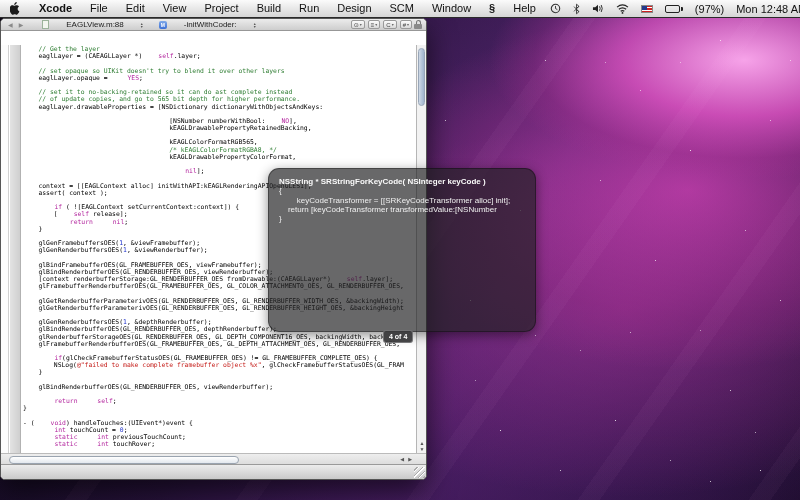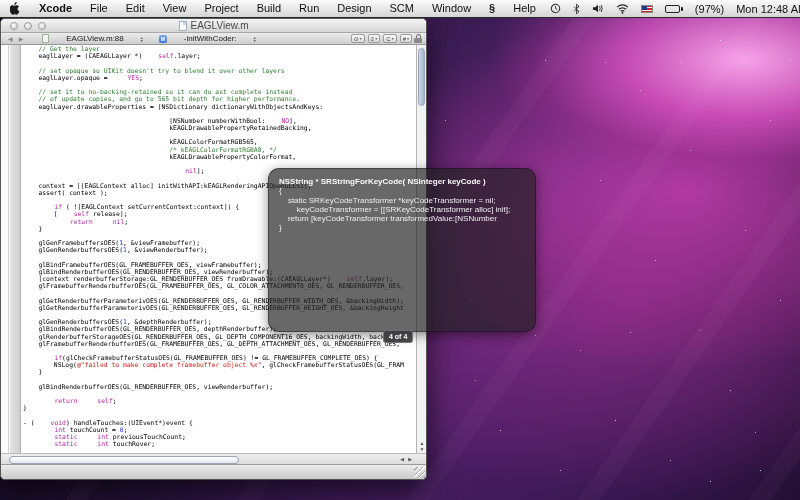--- a/index.html
+++ b/index.html
@@ -197,31 +197,20 @@
         <span class="batt-body"><span class="batt-fill"></span></span>
           <span class="batt-nub"></span>
       </span>
       <span class="mb-txt">(97%)</span>
       <span class="mb-txt">Mon 12:48 AM</span>
 
     </div>
   </div>
 
   <div class="window">
-    <div class="titlebar">
-      <div class="lights">
-        <span class="light"></span>
-        <span class="light"></span>
-        <span class="light"></span>
-      </div>
-      <div class="wtitle">
-        <span class="docicon"></span>
-        <span>EAGLView.m</span>
-      </div>
-    </div>
 
     <div class="navbar">
       <span class="histbtn">◀</span>
       <span class="histbtn">▶</span>
       <span class="jump">
         <span class="jdoc"></span>
         <span>EAGLView.m:88</span>
         <span class="updn">
             <span>▴</span>
             <span>▾</span>
@@ -341,21 +330,20 @@
 
     <div class="bottombar">
       <div class="grip"></div>
     </div>
   </div>
 
   <div class="hud">
     <div>
         <div class="ln"><span class="c-hb">NSString * SRStringForKeyCode( NSInteger keyCode )</span></div>
         <div class="ln"><span class="c-hw">{</span></div>
-        <div class="ln"><span class="c-hw">    static SRKeyCodeTransformer *keyCodeTransformer = nil;</span></div>
         <div class="ln"><span class="c-hw">        keyCodeTransformer = [[SRKeyCodeTransformer alloc] init];</span></div>
         <div class="ln"><span class="c-hw">    return [keyCodeTransformer transformedValue:[NSNumber</span></div>
         <div class="ln"><span class="c-hw">}</span></div>
       </div>
   </div>
 
   <div class="findbadge">4 of 4</div>
 </div>
 
 </body></html>

